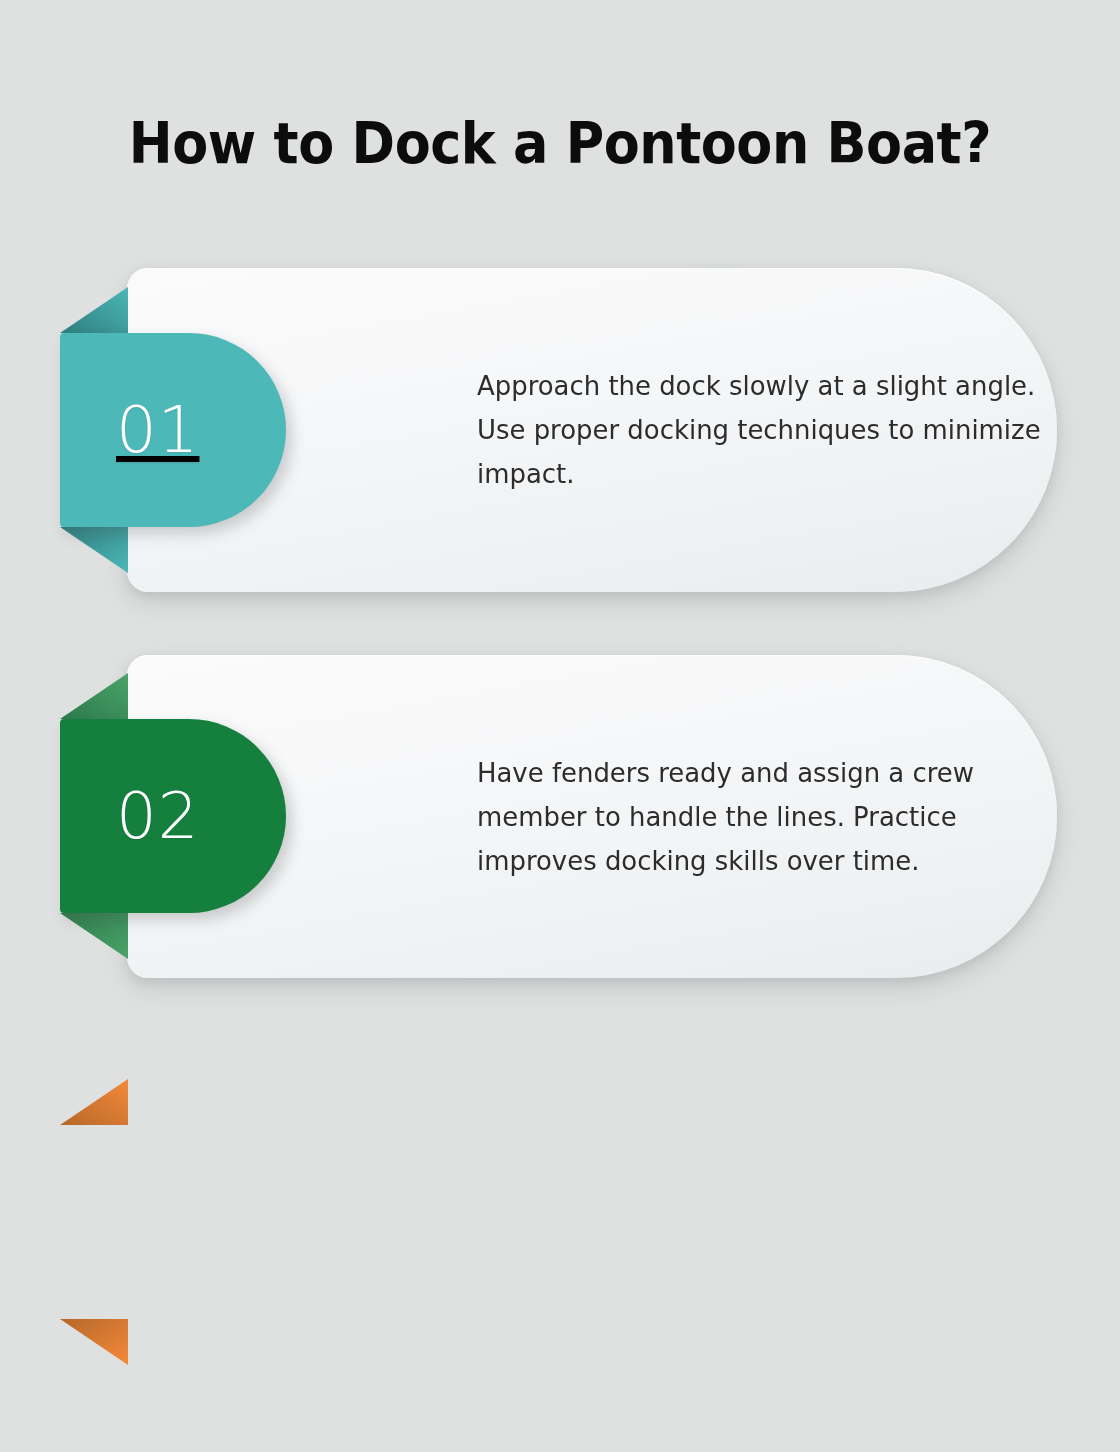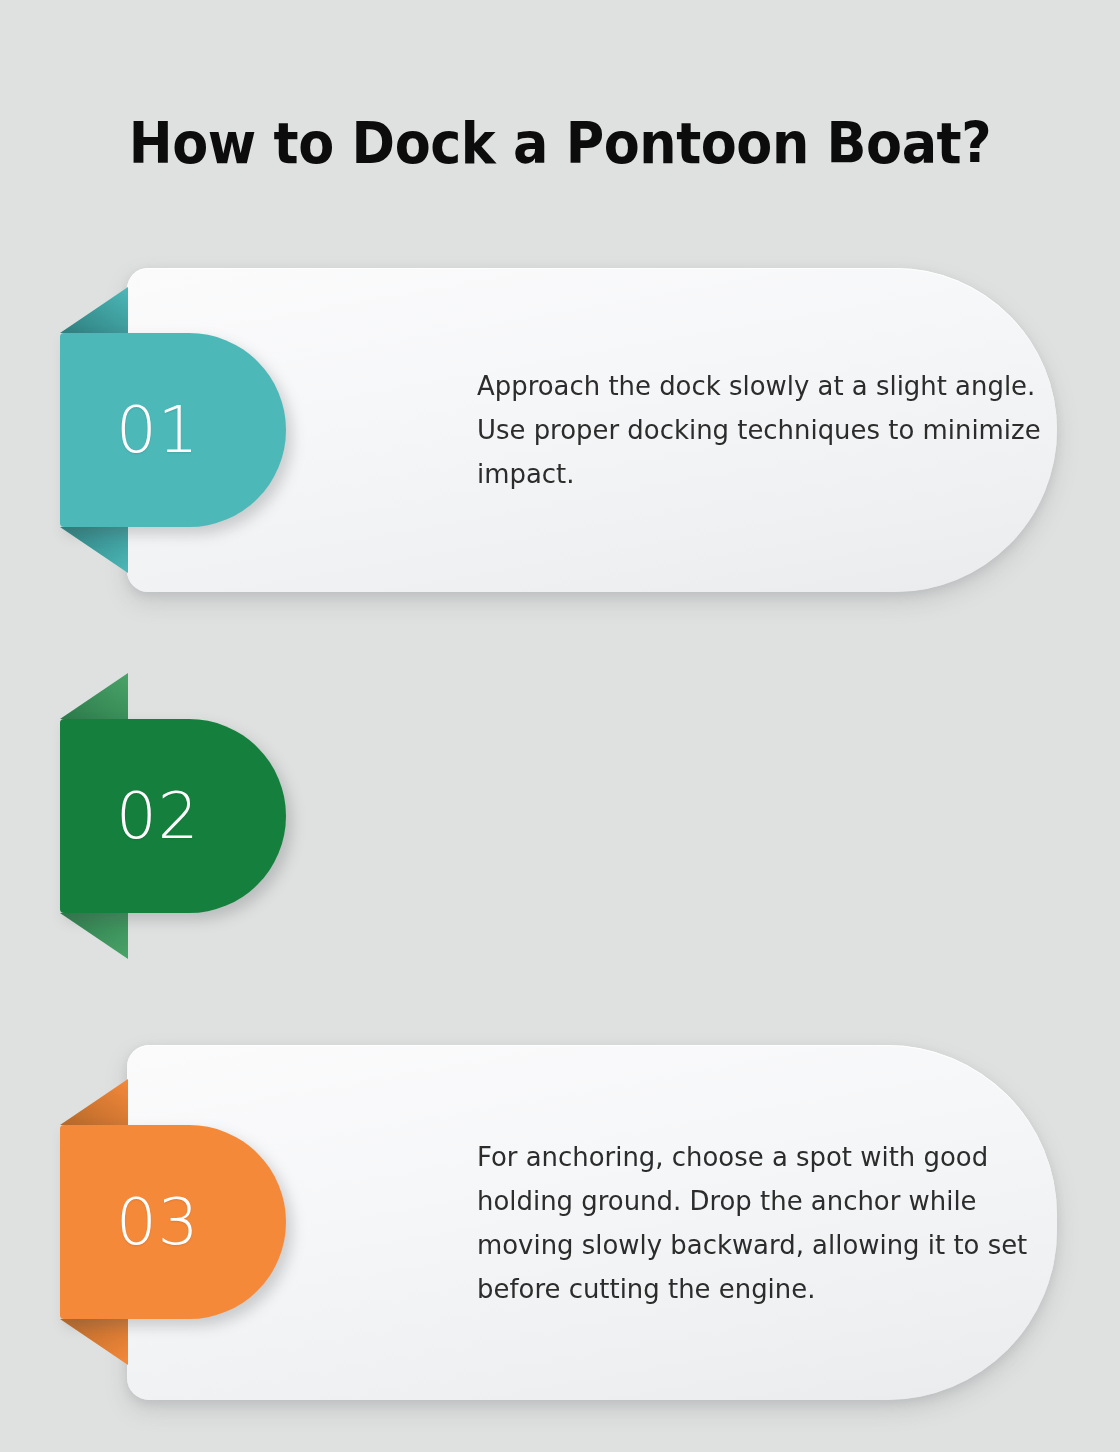--- a/index.html
+++ b/index.html
@@ -77,21 +77,21 @@
     left:60px;
     width:68px;
     height:46px;
     z-index:1;
   }
   .fold svg{ display:block; width:100%; height:100%; }
 
   
   #step-1{ top:268px; height:324px; }
   #step-1 .card{ top:0; height:324px; }
-  #step-1 .badge{ top:65px; }
+  #step-1 .badge{ top:65px;text-decoration:underline; }
   #step-1 .fold-top{ top:19px; }
   #step-1 .fold-bottom{ top:259px; }
 
   #step-2{ top:655px; height:323px; }
   #step-2 .card{ top:0; height:323px; }
   #step-2 .badge{ top:64px; }
   #step-2 .fold-top{ top:18px; }
   #step-2 .fold-bottom{ top:258px; }
 
   #step-3{ top:1045px; height:355px; }
@@ -148,20 +148,23 @@
         <polygon points="0,0 68,0 68,46" fill="url(#g1b)"></polygon>
       </svg>
     </div>
     <div class="badge" style="background:#4db8b8">
       <span class="badge-number">01</span>
     </div>
   </div>
 </section>
 
 <section class="step" id="step-2">
+  <div class="card">
+    <p class="card-text">Have fenders ready and assign a crew member to handle the lines. Practice improves docking skills over time.</p>
+  </div>
   <div class="badge-wrap">
     <div class="fold fold-top">
       <svg viewBox="0 0 68 46" preserveAspectRatio="none">
         <defs>
             <linearGradient id="g2t" x1="0" y1="1" x2="1" y2="0">
           <stop offset="0" stop-color="#2c7a4a"></stop>
               <stop offset="1" stop-color="#4aa469"></stop>
         </linearGradient>
           </defs>
         <polygon points="0,46 68,46 68,0" fill="url(#g2t)"></polygon>
@@ -178,23 +181,20 @@
         <polygon points="0,0 68,0 68,46" fill="url(#g2b)"></polygon>
       </svg>
     </div>
     <div class="badge" style="background:#15803d">
       <span class="badge-number">02</span>
     </div>
   </div>
 </section>
 
 <section class="step" id="step-3">
-  <div class="card">
-    <p class="card-text">For anchoring, choose a spot with good holding ground. Drop the anchor while moving slowly backward, allowing it to set before cutting the engine.</p>
-  </div>
   <div class="badge-wrap">
     <div class="fold fold-top">
       <svg viewBox="0 0 68 46" preserveAspectRatio="none">
         <defs>
             <linearGradient id="g3t" x1="0" y1="1" x2="1" y2="0">
           <stop offset="0" stop-color="#b5682a"></stop>
               <stop offset="1" stop-color="#f5893a"></stop>
         </linearGradient>
           </defs>
         <polygon points="0,46 68,46 68,0" fill="url(#g3t)"></polygon>
@@ -204,17 +204,14 @@
       <svg viewBox="0 0 68 46" preserveAspectRatio="none">
         <defs>
             <linearGradient id="g3b" x1="0" y1="0" x2="1" y2="1">
           <stop offset="0" stop-color="#b5682a"></stop>
               <stop offset="1" stop-color="#f5893a"></stop>
         </linearGradient>
           </defs>
         <polygon points="0,0 68,0 68,46" fill="url(#g3b)"></polygon>
       </svg>
     </div>
-    <div class="badge" style="background:#f5893a">
-      <span class="badge-number">03</span>
-    </div>
   </div>
 </section>
 
 </body></html>

